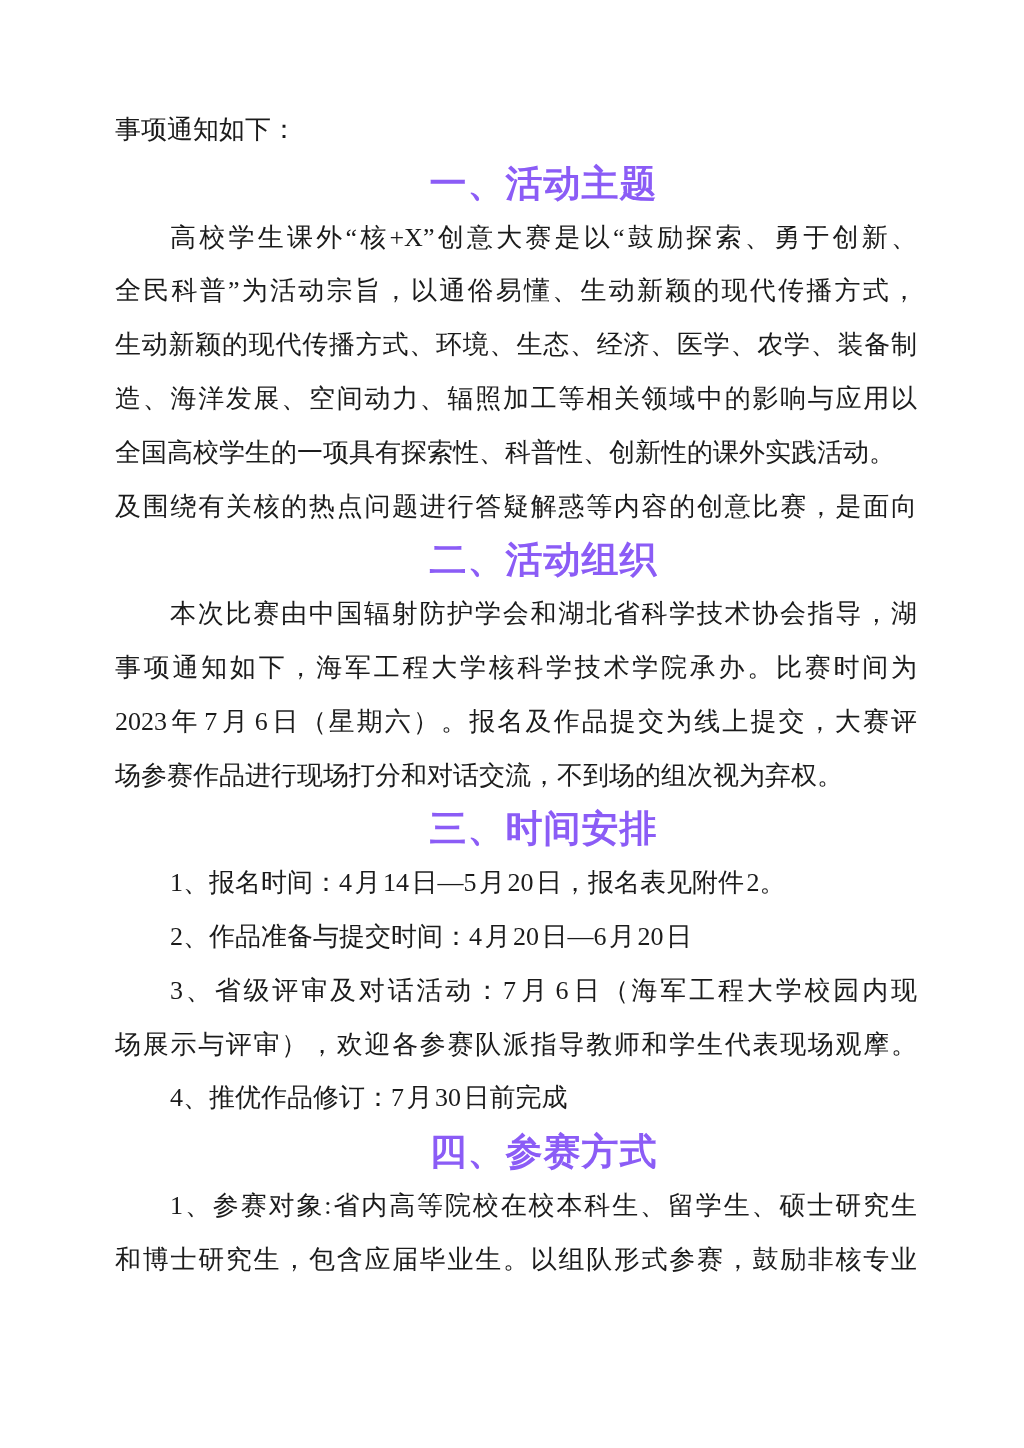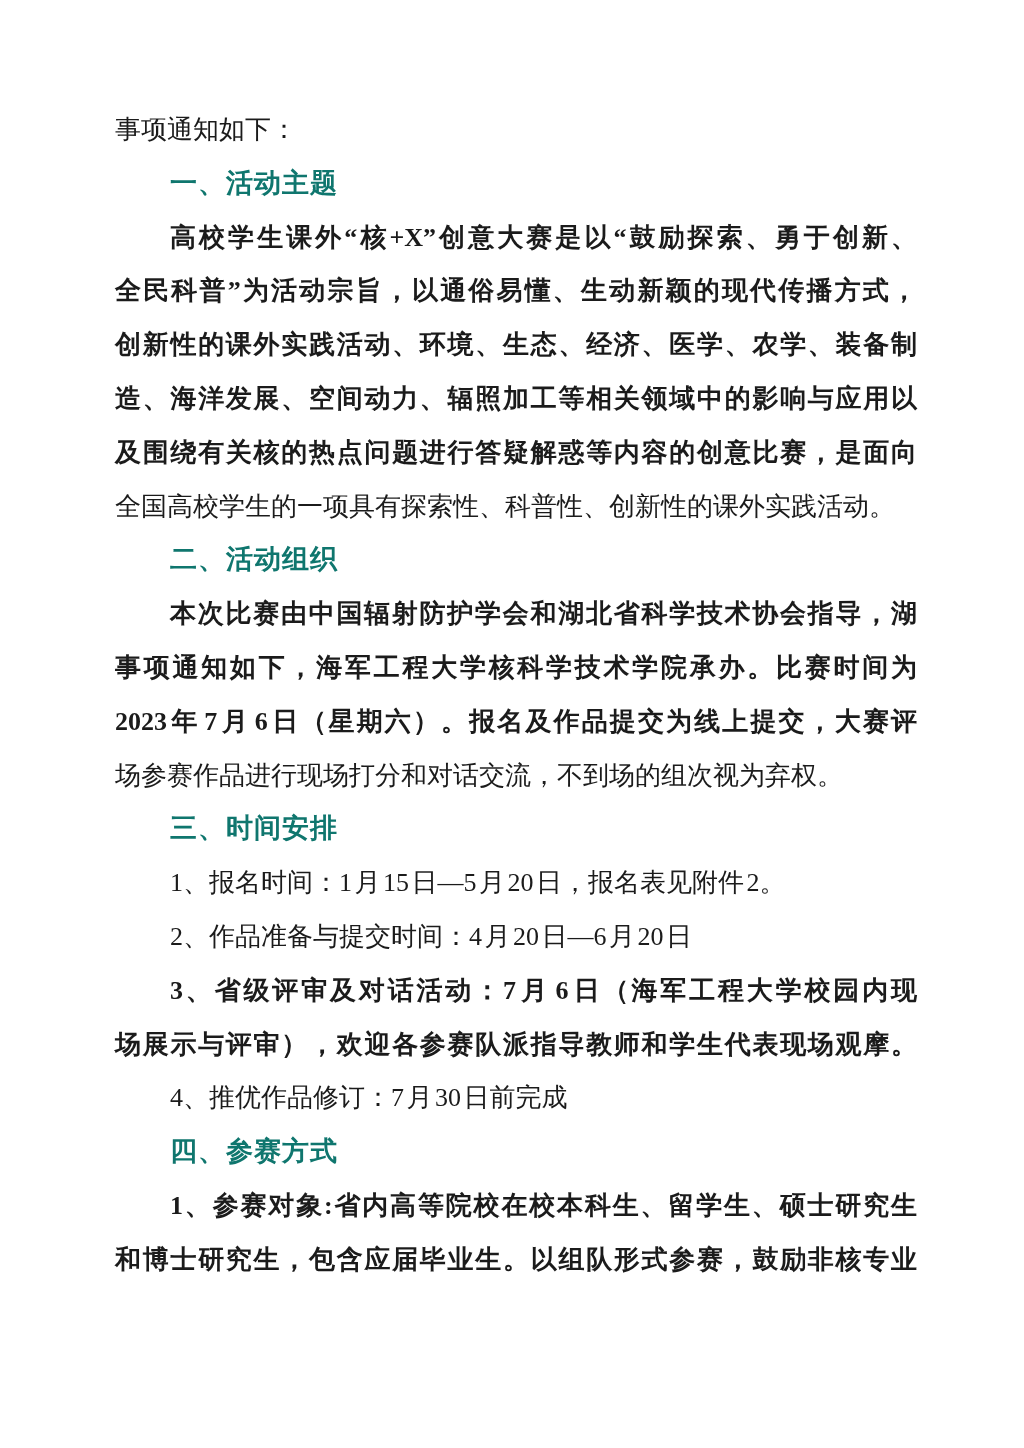--- a/index.html
+++ b/index.html
@@ -23,52 +23,52 @@
     font-size: 26px;
     font-family: "Liberation Serif", serif;
     color: #1b1b1b;
     word-spacing: -4px;
     white-space: normal;
   }
   .justify {
     text-align: justify;
     text-align-last: justify;
     text-justify: inter-character;
-    font-weight: bold;
   }
   .indent { text-indent: 55px; }
   .heading {
     font-family: "Liberation Sans", sans-serif;
     font-weight: 700;
-    font-size: 27px;
-    color: #0f766e;
+    font-size: 37px;
+    color: #8b5cf6;
     text-indent: 55px;
     letter-spacing: 1px;
+    text-align: center;
   }
 </style>
 </head>
 <body>
 
 <div class="page">
   <div class="content">
     <div class="line">事项通知如下：</div>
     <div class="line heading">一、活动主题</div>
     <div class="line indent justify">高校学生课外“核+X”创意大赛是以“鼓励探索、勇于创新、</div>
     <div class="line justify">全民科普”为活动宗旨，以通俗易懂、生动新颖的现代传播方式，</div>
-    <div class="line justify">创新性的课外实践活动、环境、生态、经济、医学、农学、装备制</div>
+    <div class="line justify">生动新颖的现代传播方式、环境、生态、经济、医学、农学、装备制</div>
     <div class="line justify">造、海洋发展、空间动力、辐照加工等相关领域中的影响与应用以</div>
+    <div class="line">全国高校学生的一项具有探索性、科普性、创新性的课外实践活动。</div>
     <div class="line justify">及围绕有关核的热点问题进行答疑解惑等内容的创意比赛，是面向</div>
-    <div class="line">全国高校学生的一项具有探索性、科普性、创新性的课外实践活动。</div>
     <div class="line heading">二、活动组织</div>
     <div class="line indent justify">本次比赛由中国辐射防护学会和湖北省科学技术协会指导，湖</div>
     <div class="line justify">事项通知如下，海军工程大学核科学技术学院承办。比赛时间为</div>
     <div class="line justify">2023 年 7 月 6 日（星期六）。报名及作品提交为线上提交，大赛评</div>
     <div class="line">场参赛作品进行现场打分和对话交流，不到场的组次视为弃权。</div>
     <div class="line heading">三、时间安排</div>
-    <div class="line indent">1、报名时间：1 月 15 日—5 月 20 日，报名表见附件 2。</div>
+    <div class="line indent">1、报名时间：4 月 14 日—5 月 20 日，报名表见附件 2。</div>
     <div class="line indent">2、作品准备与提交时间：4 月 20 日—6 月 20 日</div>
     <div class="line indent justify">3、省级评审及对话活动：7 月 6 日（海军工程大学校园内现</div>
     <div class="line justify">场展示与评审），欢迎各参赛队派指导教师和学生代表现场观摩。</div>
     <div class="line indent">4、推优作品修订：7 月 30 日前完成</div>
     <div class="line heading">四、参赛方式</div>
     <div class="line indent justify">1、参赛对象:省内高等院校在校本科生、留学生、硕士研究生</div>
     <div class="line justify">和博士研究生，包含应届毕业生。以组队形式参赛，鼓励非核专业</div>
   </div>
 </div>
 

